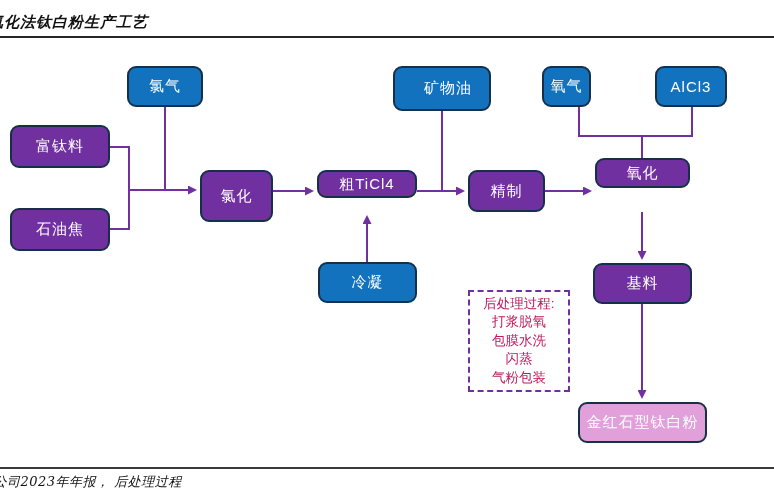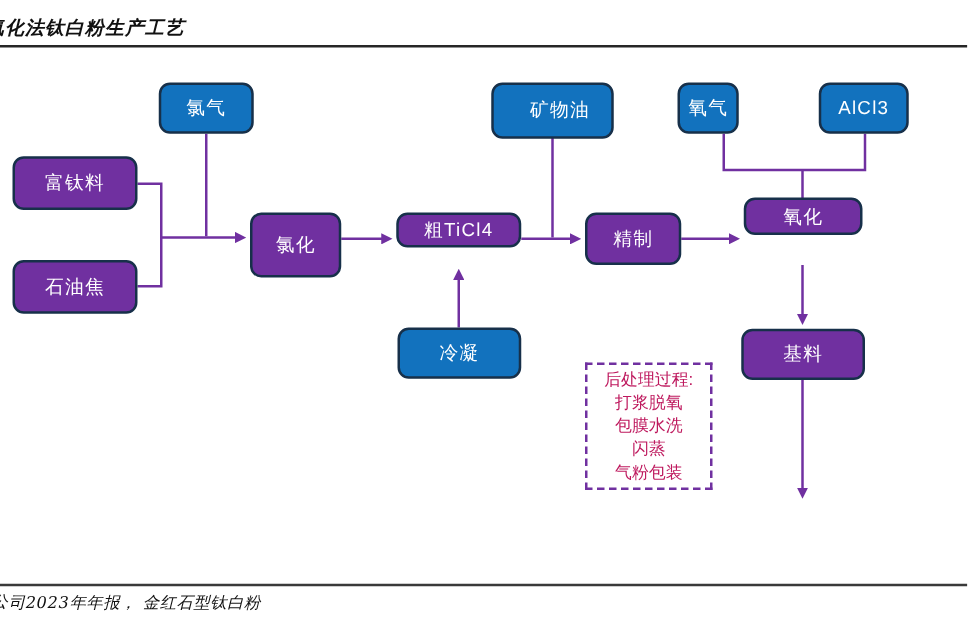--- a/index.html
+++ b/index.html
@@ -86,25 +86,26 @@
   <div class="node blue" style="left:318px;top:262px;width:99px;height:41px;">冷凝</div>
 
   <div class="node purple" style="left:10px;top:125px;width:100px;height:43px;">富钛料</div>
   <div class="node purple" style="left:10px;top:208px;width:100px;height:43px;">石油焦</div>
   <div class="node purple" style="left:200px;top:170px;width:73px;height:52px;">氯化</div>
   <div class="node purple" style="left:317px;top:170px;width:100px;height:28px;">粗TiCl4</div>
   <div class="node purple" style="left:468px;top:170px;width:77px;height:42px;">精制</div>
   <div class="node purple" style="left:595px;top:158px;width:95px;height:30px;">氧化</div>
   <div class="node purple" style="left:593px;top:263px;width:99px;height:41px;">基料</div>
 
+  <div class="node pink" style="left:578px;top:402px;width:129px;height:41px;">金红石型钛白粉</div>
 
   <div class="dashed-box">
     <div>后处理过程:</div>
     <div>打浆脱氧</div>
     <div>包膜水洗</div>
     <div>闪蒸</div>
     <div>气粉包装</div>
   </div>
 
   <div class="footer-rule"></div>
-  <div class="footer-text"><span class="clip-char">公</span><span>司2023年年报， 金红石型钛白粉</span></div>
+  <div class="footer-text"><span class="clip-char">公</span><span>司2023年年报， 后处理过程</span></div>
 
 </div>
 
 </body></html>

